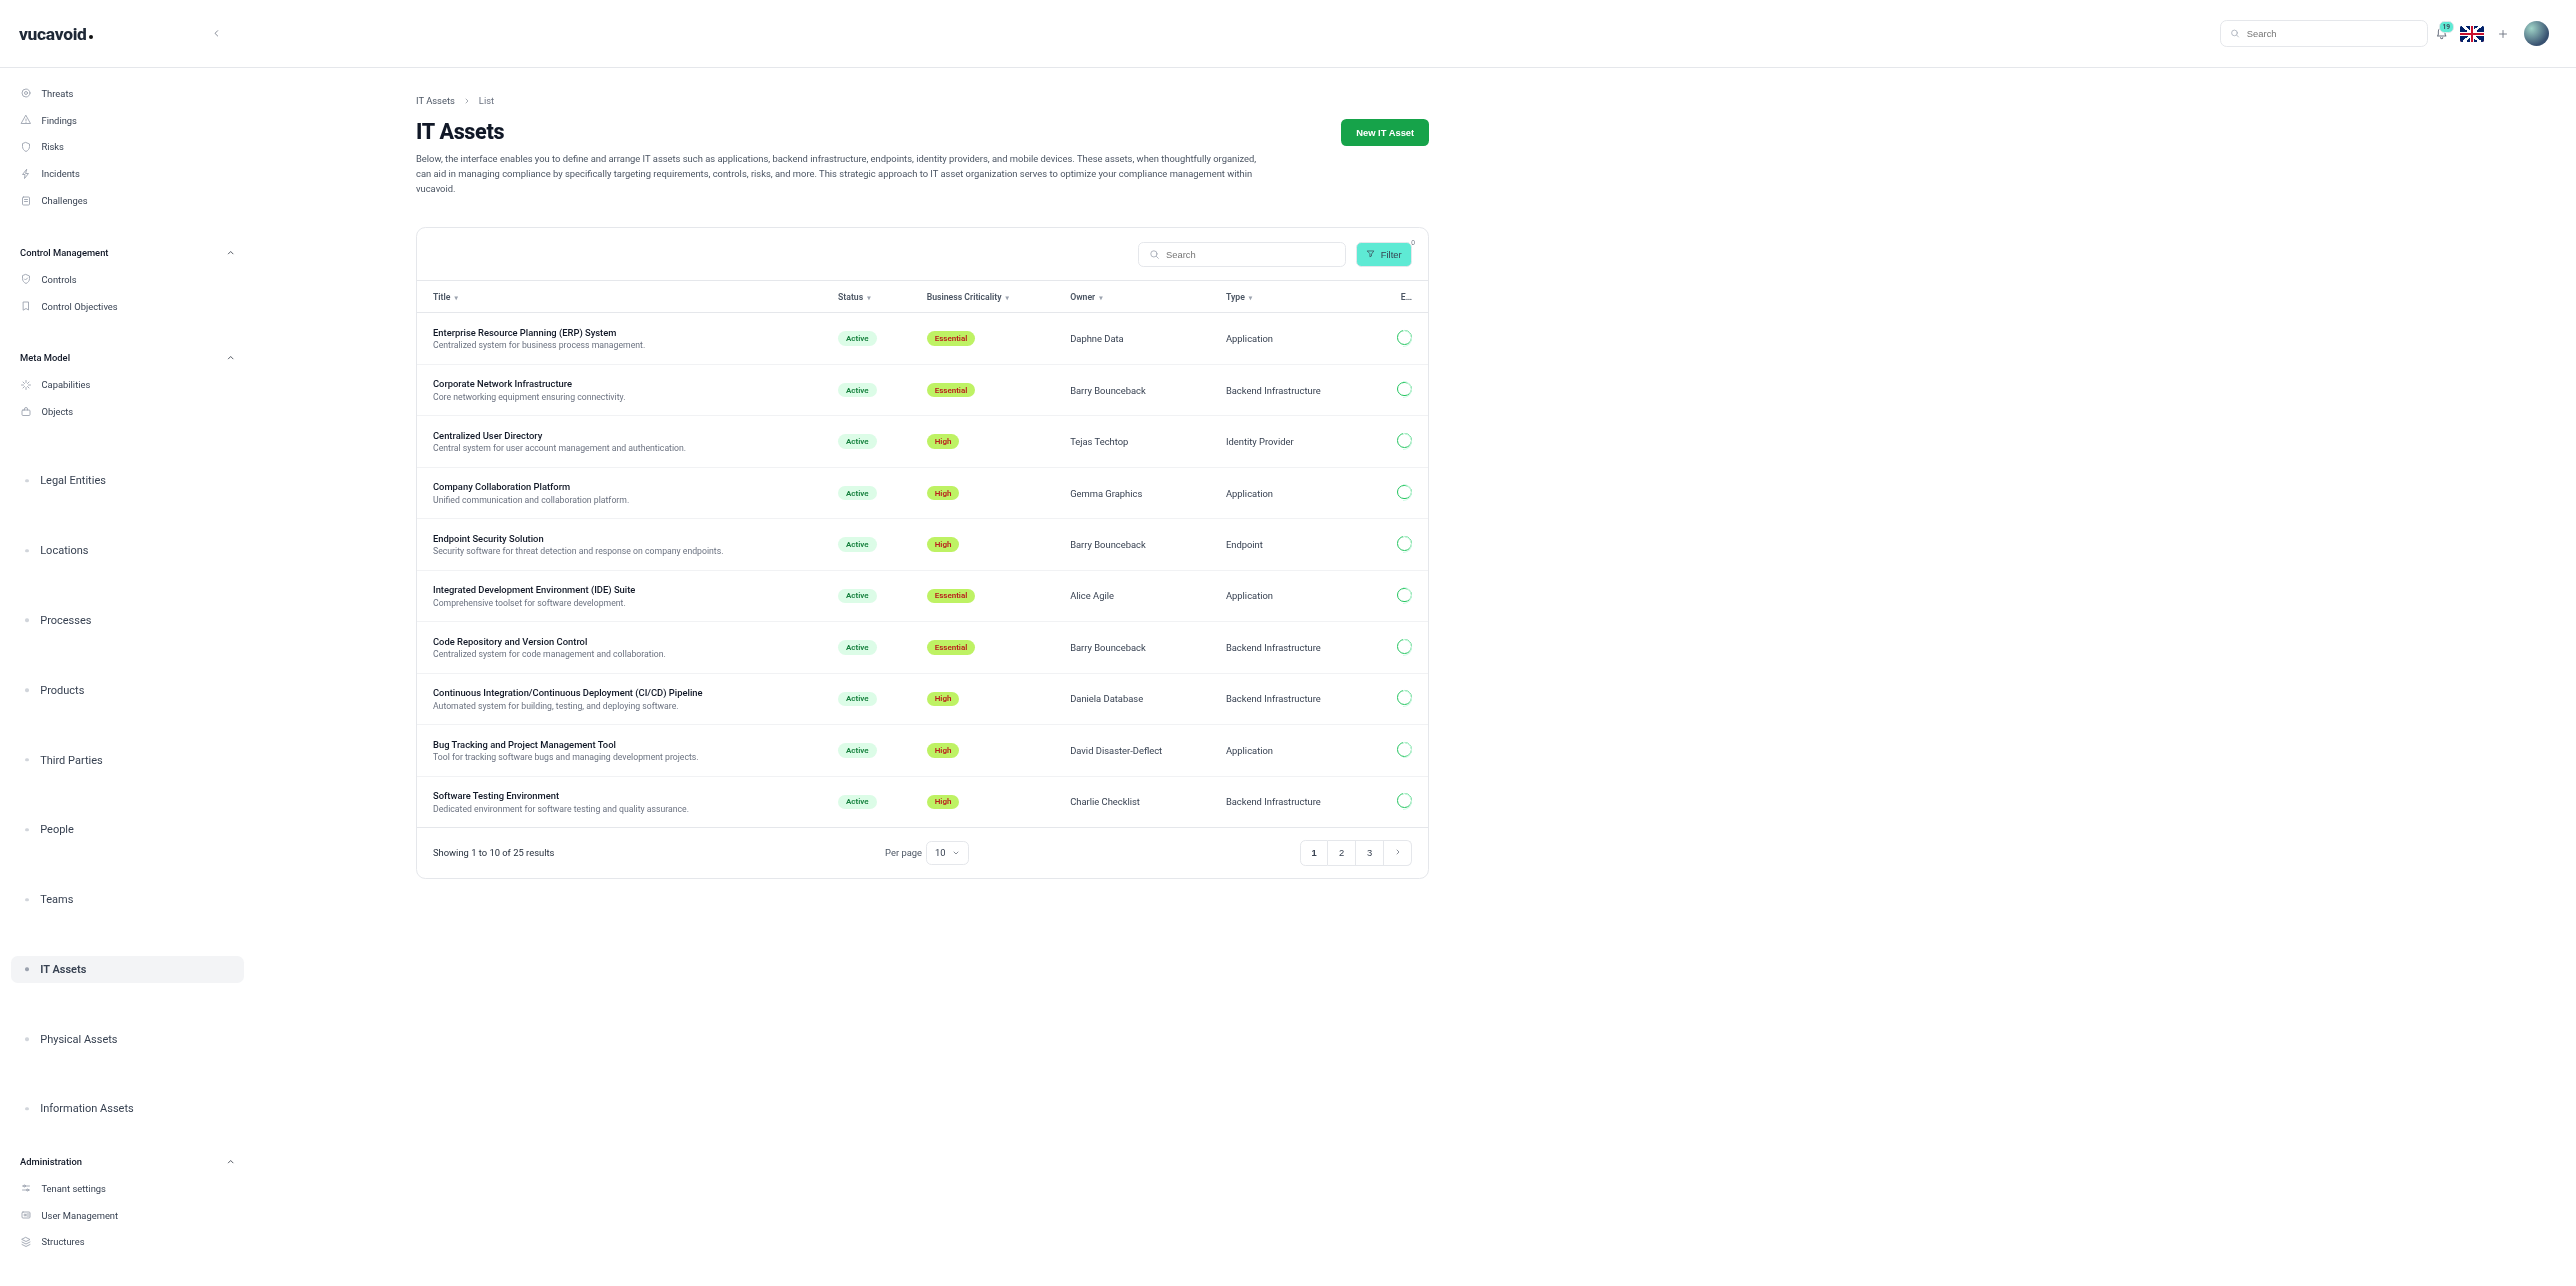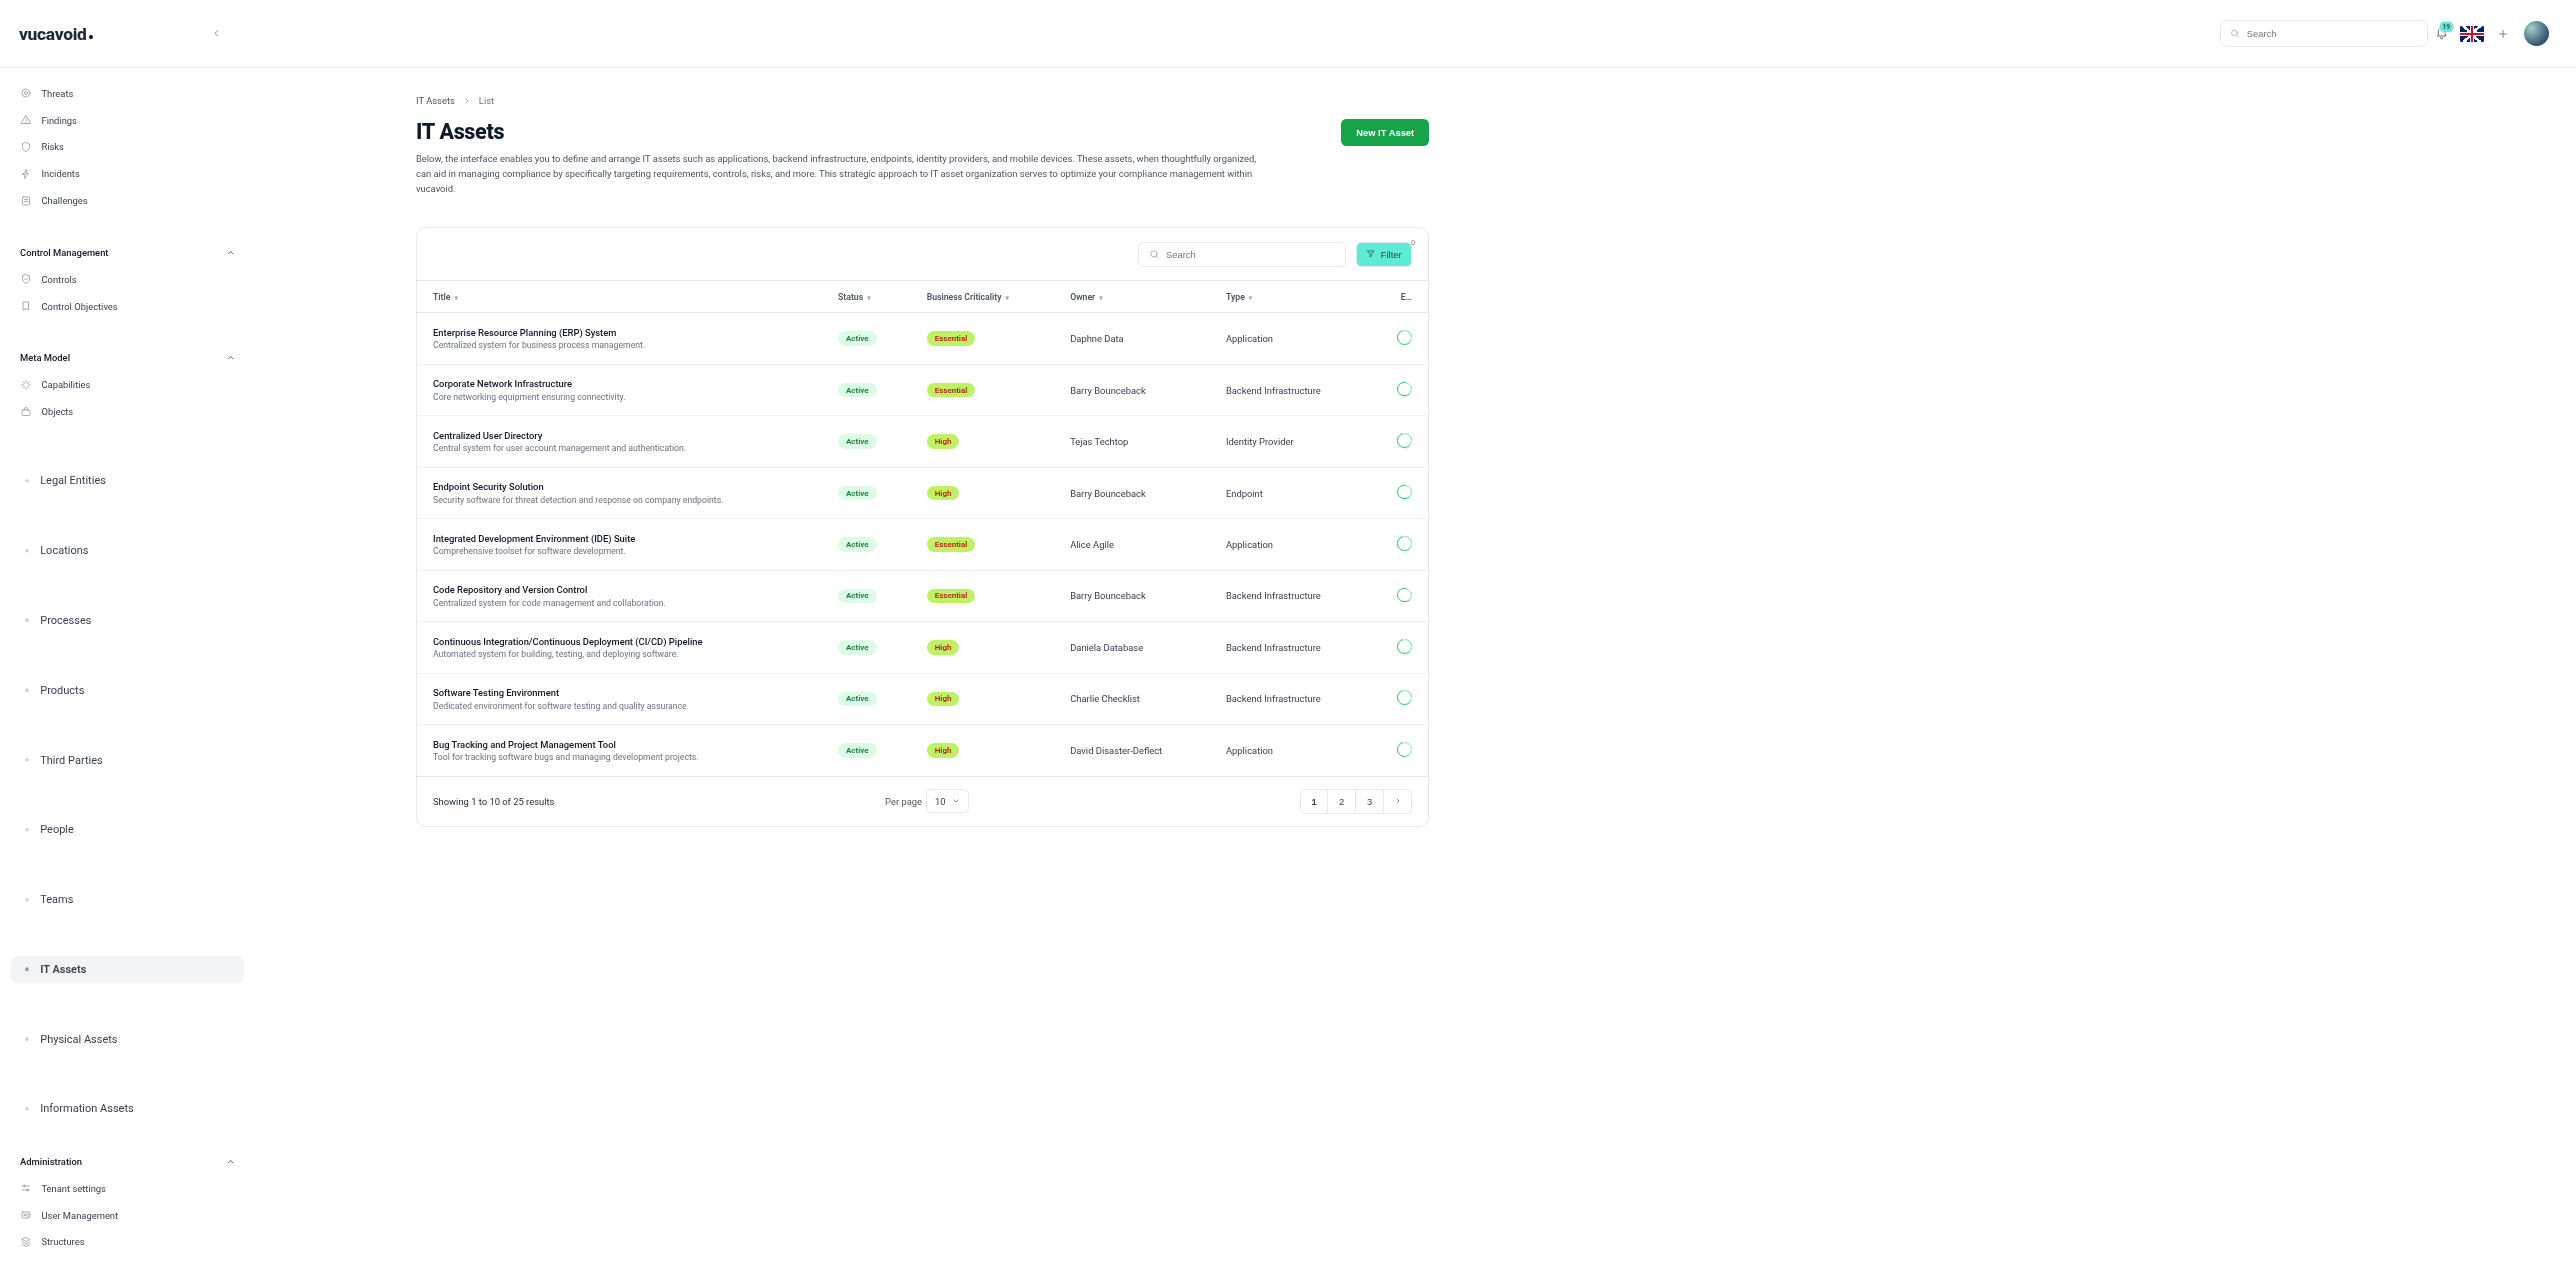--- a/index.html
+++ b/index.html
@@ -496,20 +496,31 @@
                 <div class="row-sub">Central system for user account management and authentication.</div>
               </td>
               <td><span class="pill pill-green">Active</span></td>
               <td><span class="pill pill-red">High</span></td>
               <td class="owner">Tejas Techtop</td>
               <td class="type">Identity Provider</td>
               <td class="last-col"><span class="ring"></span></td>
             </tr>
             <tr>
               <td>
+                <div class="row-title">Company Collaboration Platform</div>
+                <div class="row-sub">Unified communication and collaboration platform.</div>
+              </td>
+              <td><span class="pill pill-green">Active</span></td>
+              <td><span class="pill pill-red">High</span></td>
+              <td class="owner">Gemma Graphics</td>
+              <td class="type">Application</td>
+              <td class="last-col"><span class="ring"></span></td>
+            </tr>
+            <tr>
+              <td>
                 <div class="row-title">Endpoint Security Solution</div>
                 <div class="row-sub">Security software for threat detection and response on company endpoints.</div>
               </td>
               <td><span class="pill pill-green">Active</span></td>
               <td><span class="pill pill-red">High</span></td>
               <td class="owner">Barry Bounceback</td>
               <td class="type">Endpoint</td>
               <td class="last-col"><span class="ring"></span></td>
             </tr>
             <tr>
@@ -540,38 +551,38 @@
                 <div class="row-sub">Automated system for building, testing, and deploying software.</div>
               </td>
               <td><span class="pill pill-green">Active</span></td>
               <td><span class="pill pill-red">High</span></td>
               <td class="owner">Daniela Database</td>
               <td class="type">Backend Infrastructure</td>
               <td class="last-col"><span class="ring"></span></td>
             </tr>
             <tr>
               <td>
+                <div class="row-title">Bug Tracking and Project Management Tool</div>
+                <div class="row-sub">Tool for tracking software bugs and managing development projects.</div>
+              </td>
+              <td><span class="pill pill-green">Active</span></td>
+              <td><span class="pill pill-red">High</span></td>
+              <td class="owner">David Disaster-Deflect</td>
+              <td class="type">Application</td>
+              <td class="last-col"><span class="ring"></span></td>
+            </tr>
+            <tr>
+              <td>
                 <div class="row-title">Software Testing Environment</div>
                 <div class="row-sub">Dedicated environment for software testing and quality assurance.</div>
               </td>
               <td><span class="pill pill-green">Active</span></td>
               <td><span class="pill pill-red">High</span></td>
               <td class="owner">Charlie Checklist</td>
               <td class="type">Backend Infrastructure</td>
-              <td class="last-col"><span class="ring"></span></td>
-            </tr>
-            <tr>
-              <td>
-                <div class="row-title">Bug Tracking and Project Management Tool</div>
-                <div class="row-sub">Tool for tracking software bugs and managing development projects.</div>
-              </td>
-              <td><span class="pill pill-green">Active</span></td>
-              <td><span class="pill pill-red">High</span></td>
-              <td class="owner">David Disaster-Deflect</td>
-              <td class="type">Application</td>
               <td class="last-col"><span class="ring"></span></td>
             </tr>
           </tbody>
       </table>
 
       <div class="card-footer">
         <div>Showing 1 to 10 of 25 results</div>
         <div class="per-page">
           <span>Per page</span>
           <div class="select">

